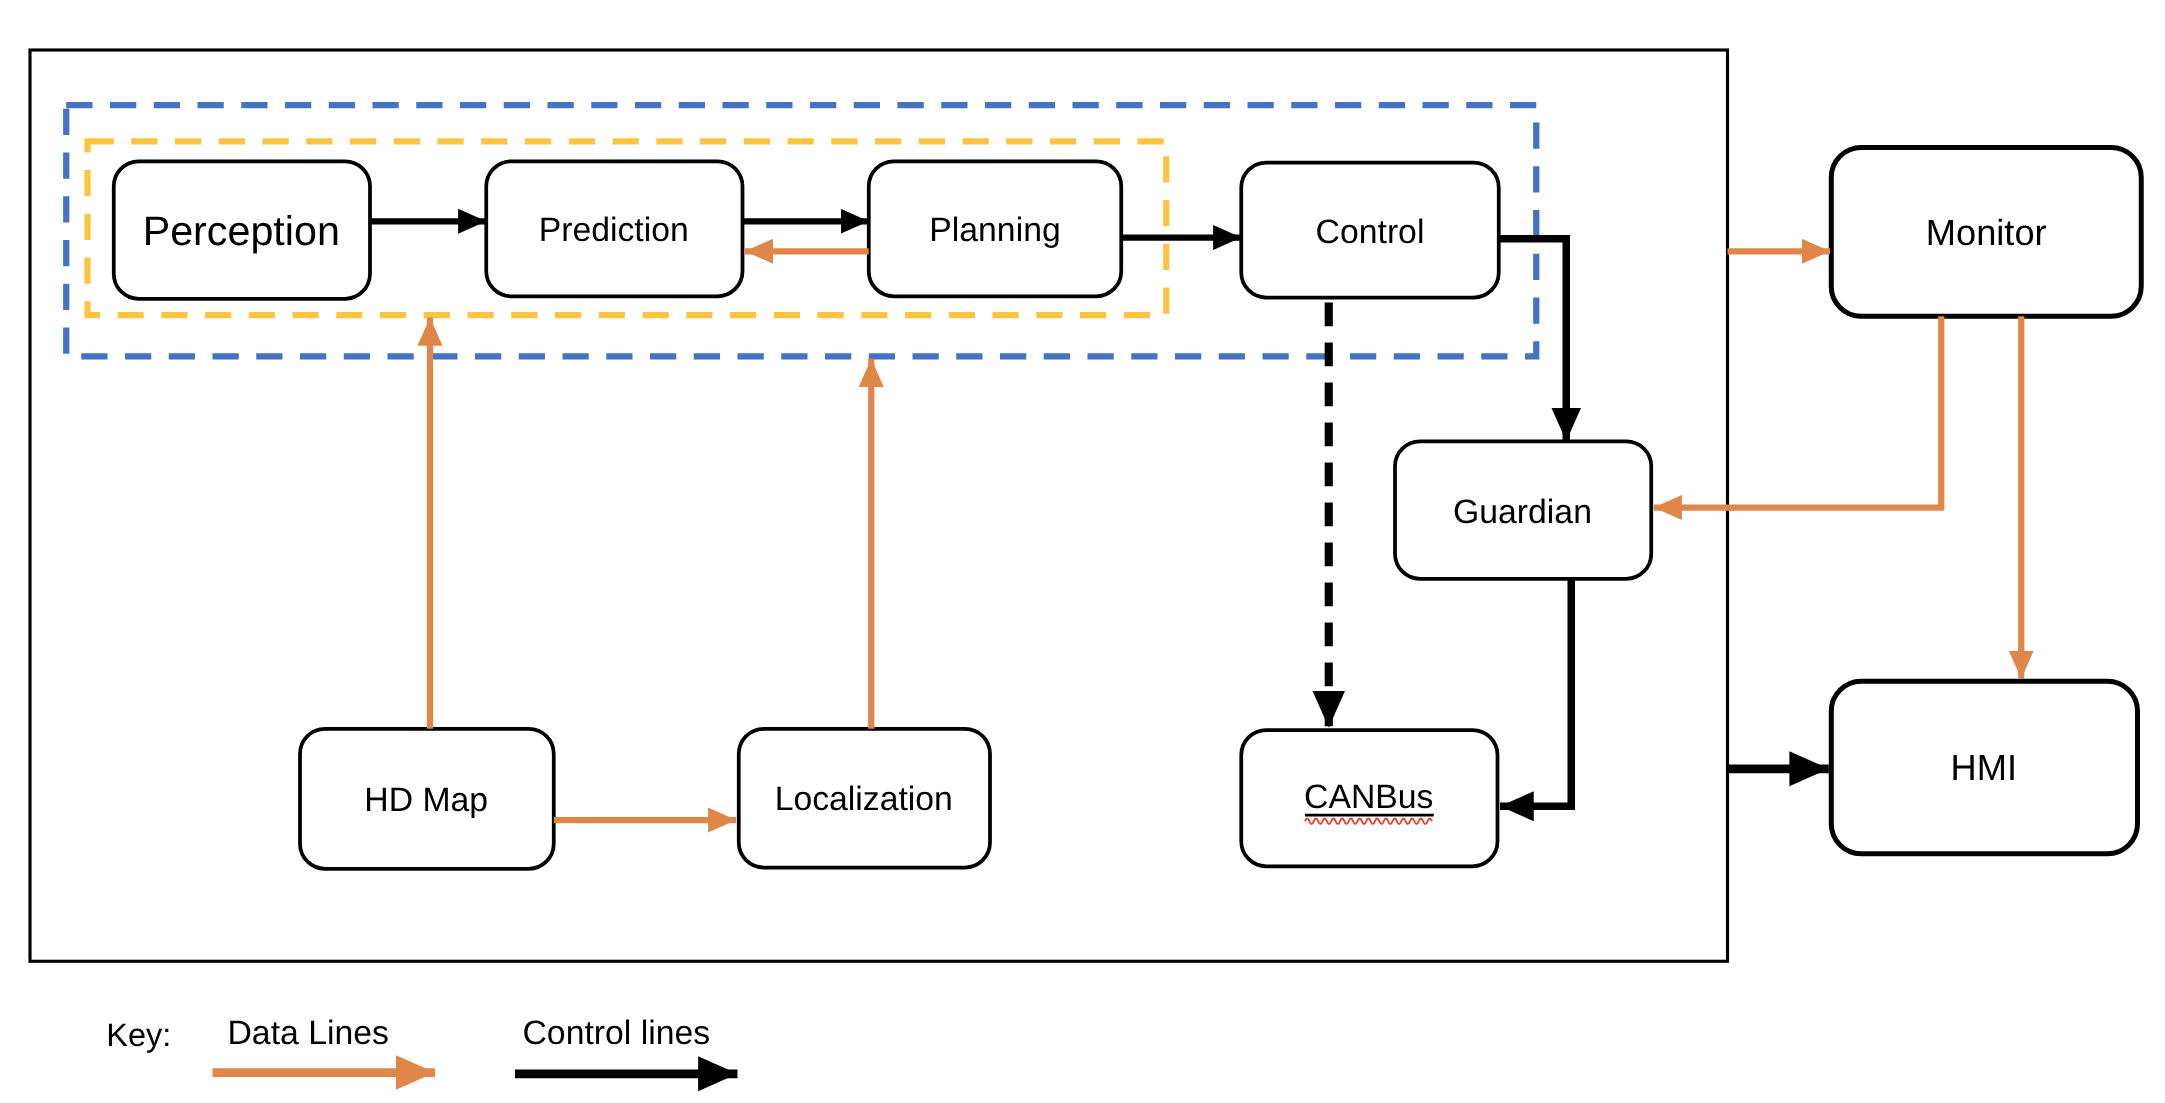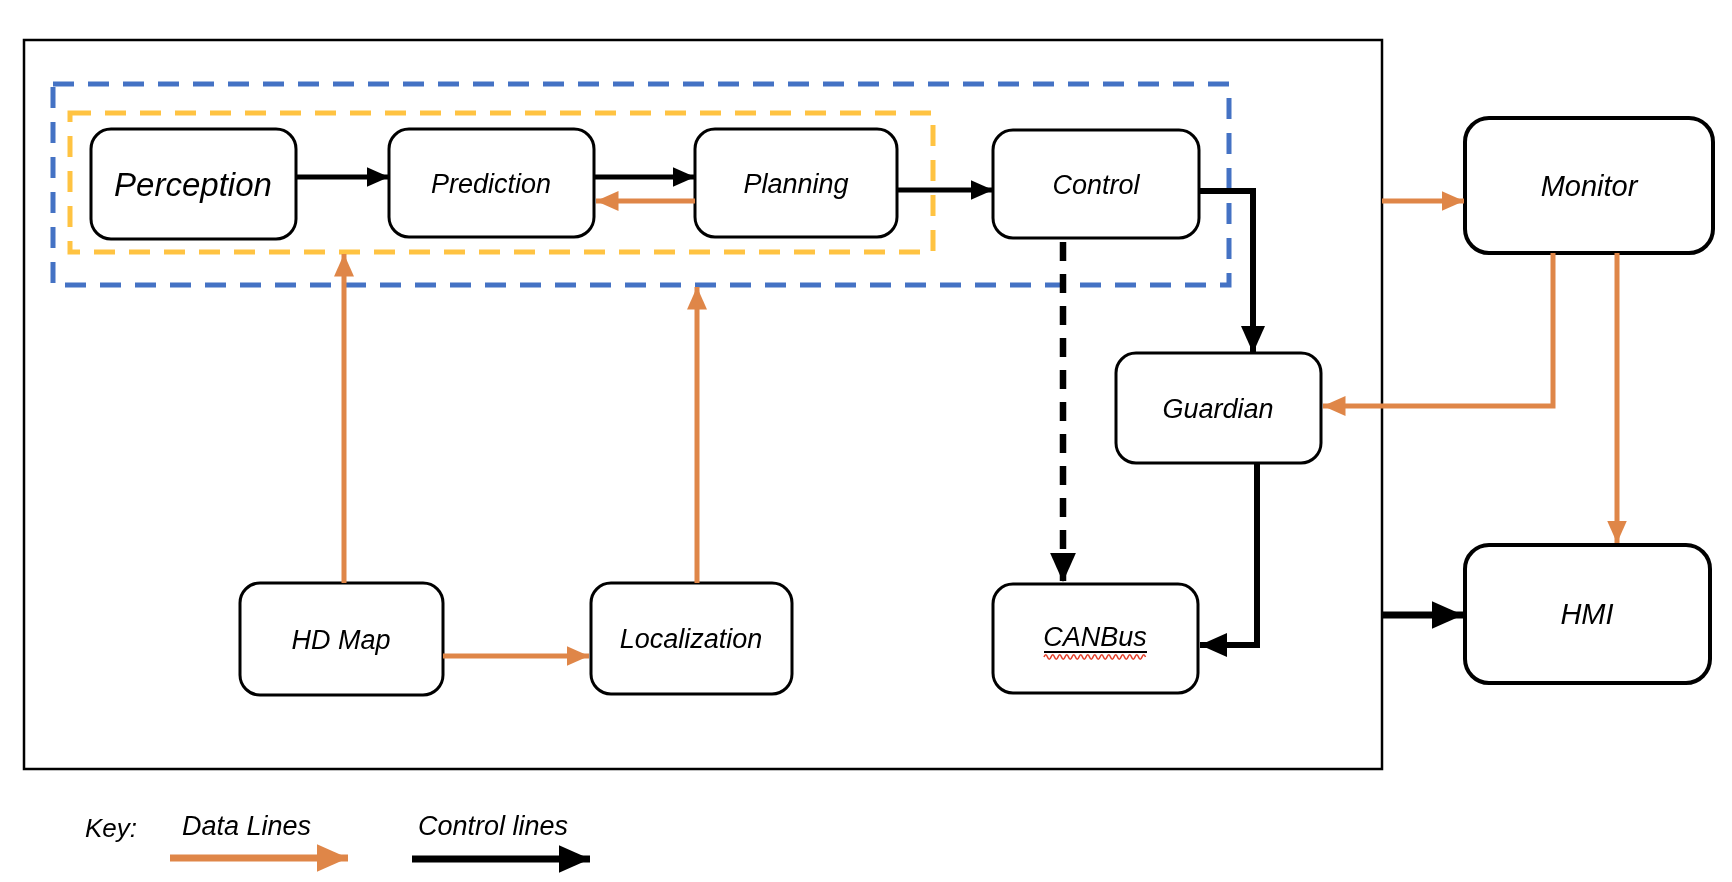--- a/index.html
+++ b/index.html
@@ -1,17 +1,17 @@
 <!DOCTYPE html>
 <html style="--c-canvas_bg: #FFFFFF; --c-node_fill: #FFFFFF; --c-node_border: #000000; --c-text: #000000; --c-control_line: #000000; --c-data_line: #DF8648; --c-adc_group_outline: #4472C4; --c-planning_group_outline: #FFC342; --c-spellcheck_squiggle: #E5432E;"><head>
 <meta charset="utf-8">
 <style>
   html,body{margin:0;padding:0;background:#fff;}
   .stage{position:relative;width:1732px;height:882px;background:var(--c-canvas_bg,#ffffff);
-         font-family:"Liberation Sans",sans-serif;overflow:hidden;font-style:italic;}
+         font-family:"Liberation Sans",sans-serif;overflow:hidden;}
   svg{display:block}
   .node-rect{fill:var(--c-node_fill,#ffffff);stroke:var(--c-node_border,#000000);}
   .node-label{fill:var(--c-text,#000000);text-anchor:middle;}
   .e-control{stroke:var(--c-control_line,#000000);fill:none;}
   .e-data{stroke:var(--c-data_line,#DF8648);fill:none;}
   .fill-control{fill:var(--c-control_line,#000000);}
   .fill-data{fill:var(--c-data_line,#DF8648);}
   .group-blue{fill:none;stroke:var(--c-adc_group_outline,#4472C4);}
   .group-yellow{fill:none;stroke:var(--c-planning_group_outline,#FFC342);}
   .container-rect{fill:none;stroke:var(--c-node_border,#000000);}

